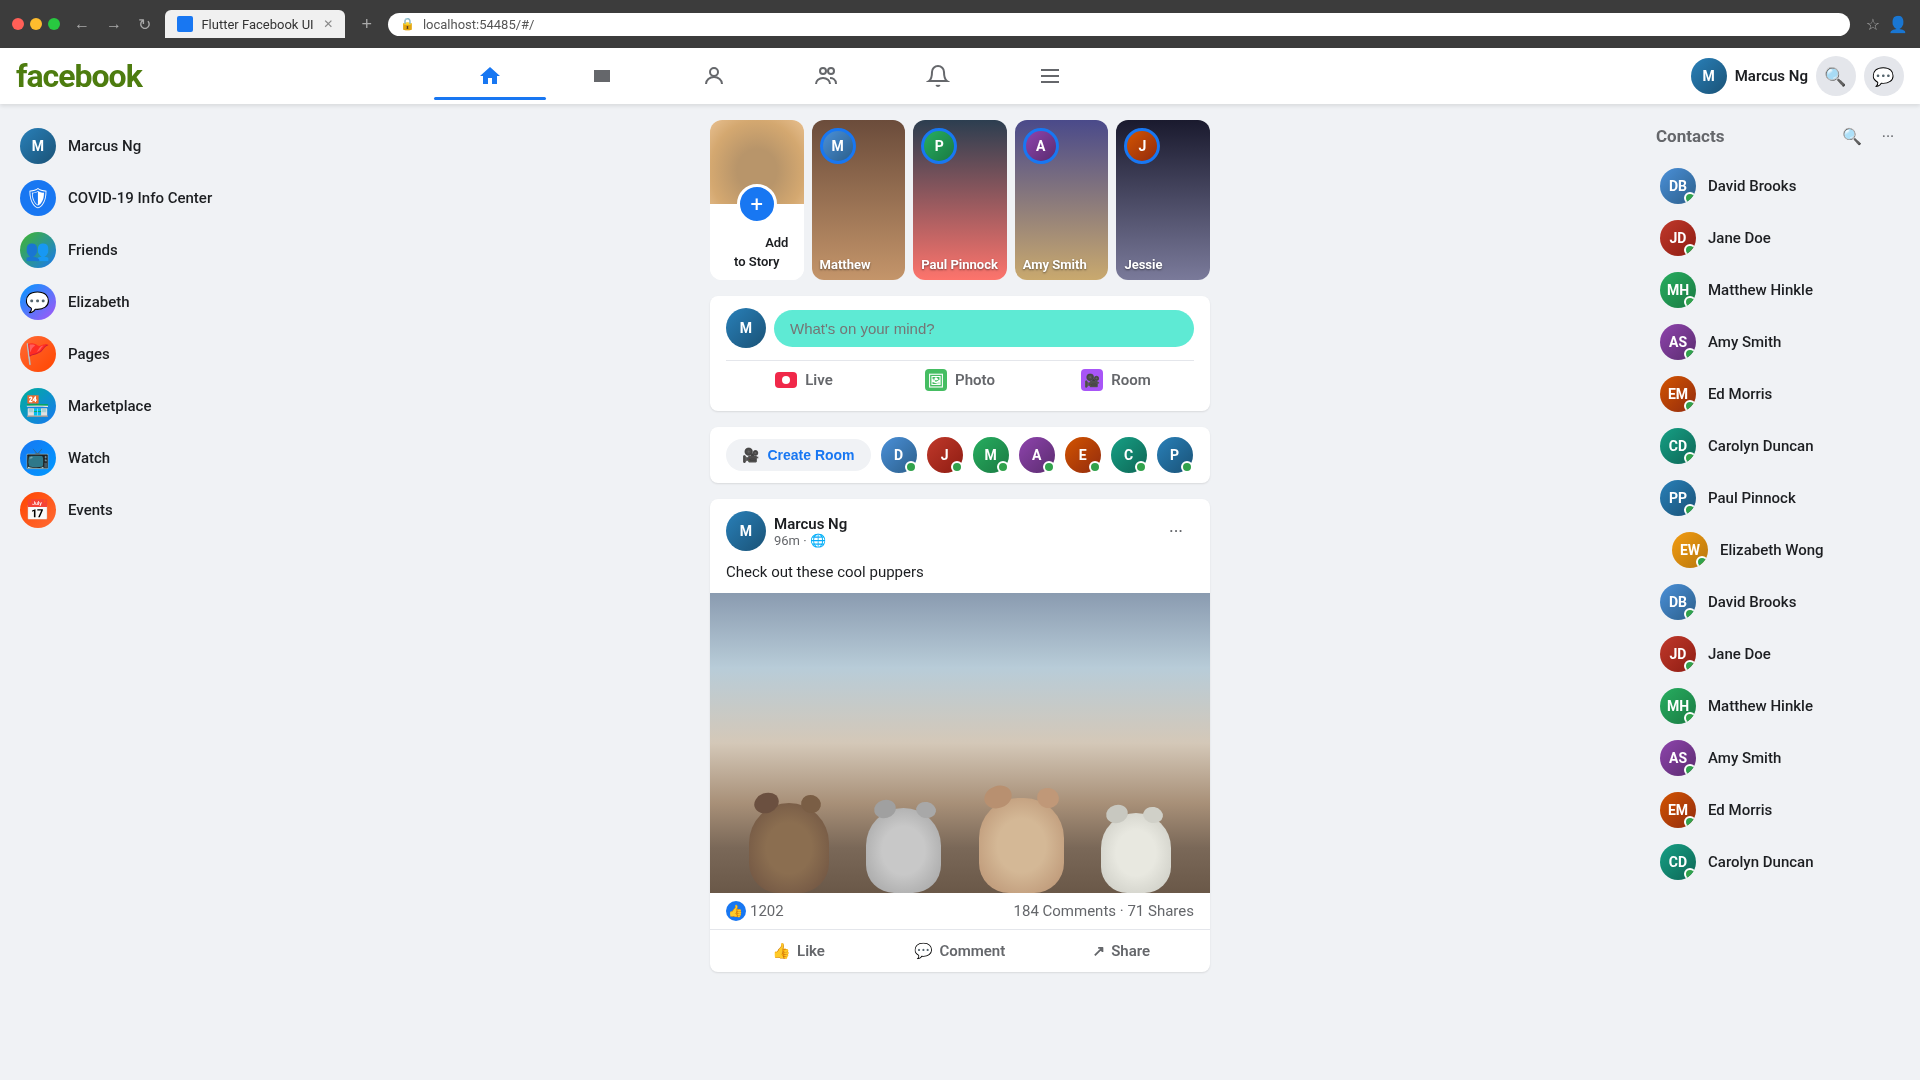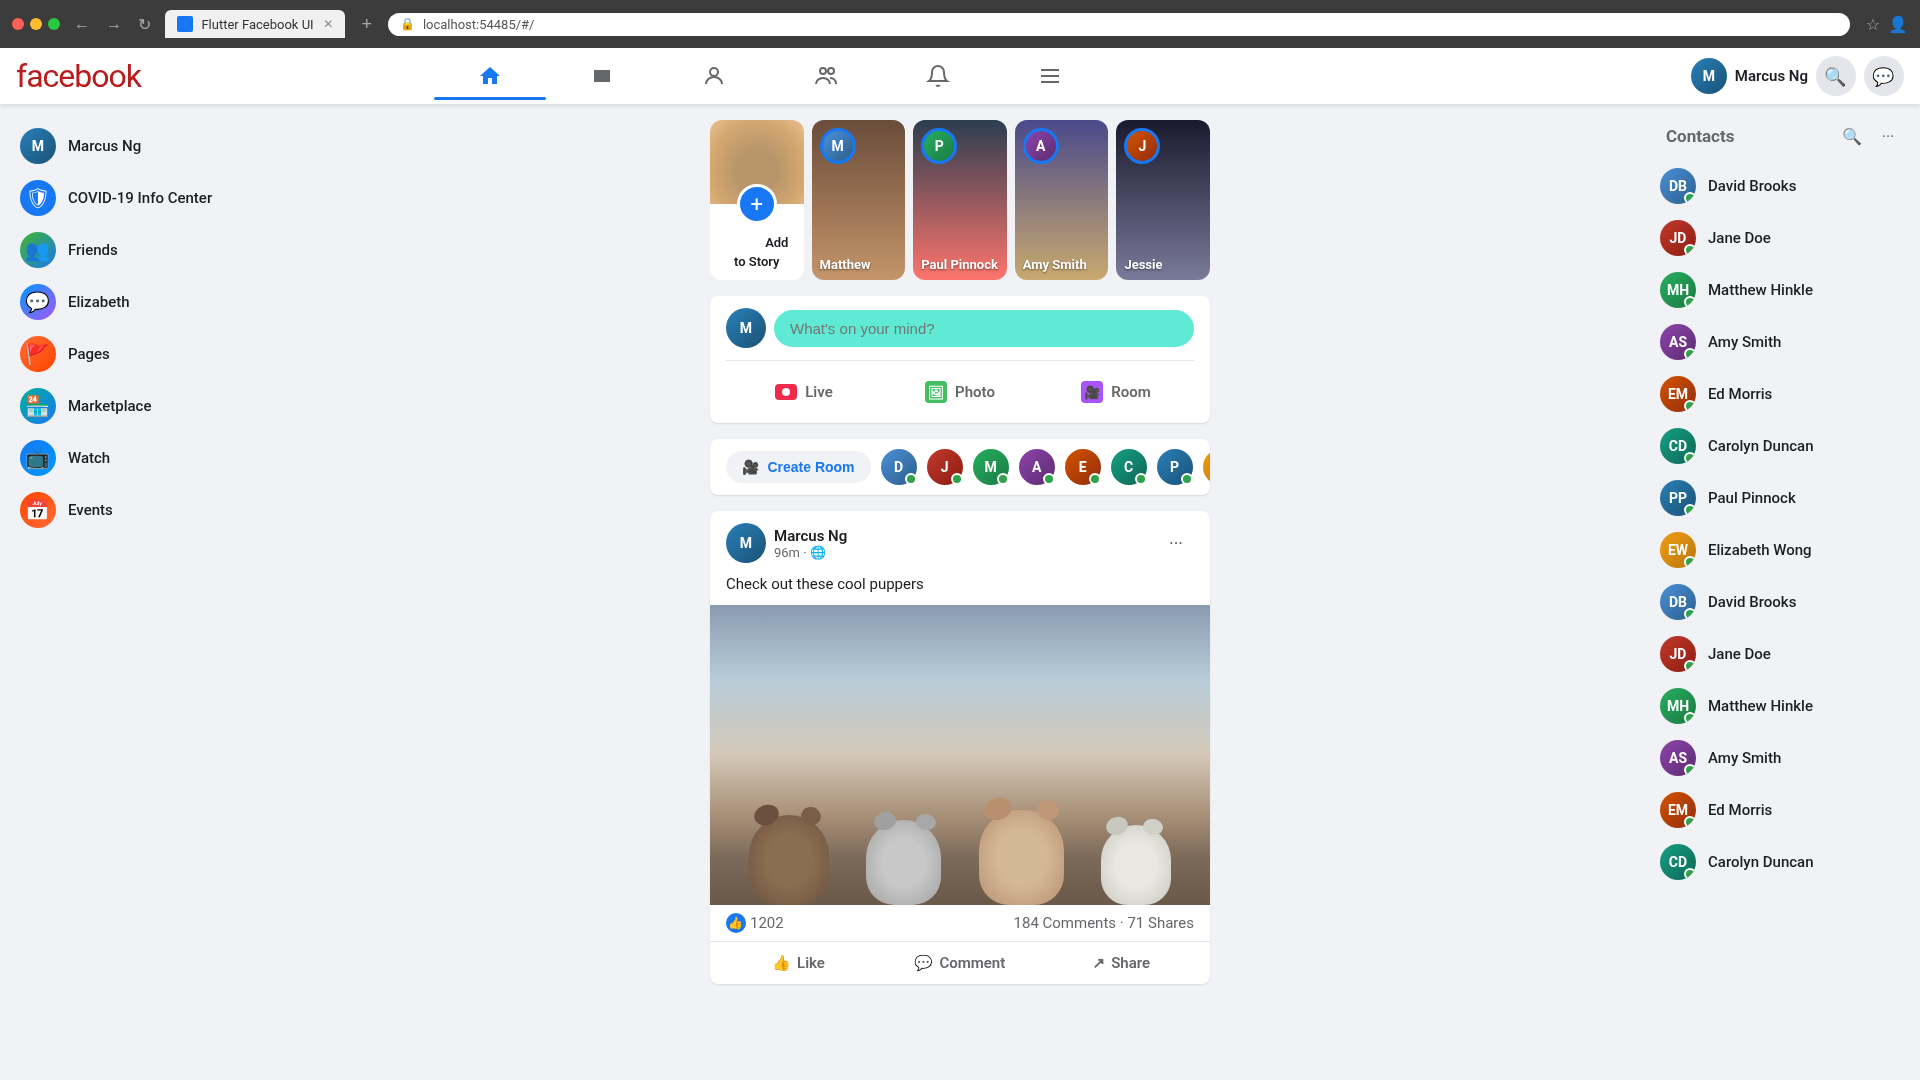--- a/index.html
+++ b/index.html
@@ -65,21 +65,21 @@
     .story-bg-3 { background: linear-gradient(180deg, #4a4a8a 0%, #c9a96e 100%); }
     .story-bg-4 { background: linear-gradient(180deg, #1a1a2e 0%, #7a7a9a 100%); }
     .story-avatar { width: 36px; height: 36px; border-radius: 50%; border: 3px solid #1877f2; position: absolute; top: 8px; left: 8px; background: #c0c0c0; display: flex; align-items: center; justify-content: center; overflow: hidden; }
     .story-name { position: absolute; bottom: 8px; left: 8px; right: 8px; font-size: 13px; font-weight: 700; color: #fff; text-shadow: 0 1px 2px rgba(0,0,0,0.5); }
 
     
     .post-composer { background: #fff; border-radius: 8px; padding: 12px 16px; width: 100%; max-width: 500px; box-shadow: 0 1px 2px rgba(0,0,0,0.1); }
     .composer-top { display: flex; align-items: center; gap: 8px; margin-bottom: 12px; }
     .composer-avatar { width: 40px; height: 40px; border-radius: 50%; background: #c0c0c0; overflow: hidden; flex-shrink: 0; }
     .composer-input { flex: 1; background: #5eead4; border: none; border-radius: 20px; padding: 10px 16px; font-size: 15px; color: #65676b; cursor: pointer; outline: none; }
-    .composer-actions { display: flex; border-top: 1px solid #e4e6eb; padding-top: 12px; }
+    .composer-actions { display: flex; border-top: 1px solid #e4e6eb; }
     .composer-action { flex: 1; display: flex; align-items: center; justify-content: center; gap: 8px; padding: 8px; border-radius: 8px; cursor: pointer; font-size: 15px; font-weight: 600; color: #65676b; }
 
     
     .room-bar { background: #fff; border-radius: 8px; padding: 8px 16px; width: 100%; max-width: 500px; box-shadow: 0 1px 2px rgba(0,0,0,0.1); display: flex; align-items: center; gap: 8px; overflow: hidden; }
     .create-room-btn { background: #f0f2f5; border: none; border-radius: 20px; padding: 8px 16px; font-size: 14px; font-weight: 600; color: #1877f2; cursor: pointer; display: flex; align-items: center; gap: 8px; white-space: nowrap; }
     .room-user-avatar { width: 40px; height: 40px; border-radius: 50%; background: #c0c0c0; border: 2px solid #fff; position: relative; flex-shrink: 0; }
     .room-user-online { width: 12px; height: 12px; background: #31a24c; border-radius: 50%; border: 2px solid #fff; position: absolute; bottom: 0; right: 0; }
     .room-avatar-colors { display: flex; gap: 6px; align-items: center; }
 
     
@@ -94,45 +94,45 @@
     .post-stats { padding: 8px 16px; display: flex; justify-content: space-between; align-items: center; border-bottom: 1px solid #e4e6eb; }
     .post-reactions { display: flex; align-items: center; gap: 4px; font-size: 15px; color: #65676b; }
     .reaction-like-icon { width: 20px; height: 20px; background: #1877f2; border-radius: 50%; display: flex; align-items: center; justify-content: center; color: #fff; font-size: 12px; }
     .post-comments-shares { font-size: 15px; color: #65676b; }
     .post-actions { display: flex; padding: 4px 8px; }
     .post-action-btn { flex: 1; display: flex; align-items: center; justify-content: center; gap: 6px; padding: 8px; border-radius: 8px; cursor: pointer; font-size: 15px; font-weight: 600; color: #65676b; }
 
     
     .fb-contacts { width: 280px; padding: 16px 8px; overflow-y: auto; flex-shrink: 0; }
     .contacts-header { display: flex; align-items: center; justify-content: space-between; padding: 0 8px 8px; }
-    .contacts-title { font-size: 17px; font-weight: 700; color: #65676b; margin-left: 10px; }
+    .contacts-title { font-size: 17px; font-weight: 700; color: #65676b; }
     .contacts-icons { display: flex; gap: 4px; }
     .contacts-icon-btn { width: 32px; height: 32px; border-radius: 50%; background: none; display: flex; align-items: center; justify-content: center; cursor: pointer; color: #65676b; font-size: 16px; }
     .contact-item { display: flex; align-items: center; gap: 12px; padding: 8px 12px; border-radius: 8px; cursor: pointer; }
     .contact-avatar { width: 36px; height: 36px; border-radius: 50%; overflow: hidden; position: relative; flex-shrink: 0; }
     .contact-online-dot { width: 12px; height: 12px; background: #31a24c; border-radius: 50%; border: 2px solid #fff; position: absolute; bottom: 0; right: 0; }
     .contact-name { font-size: 15px; font-weight: 500; }
     .avatar-color-1 { background: linear-gradient(135deg, #4a90d9, #2c5f8a); }
     .avatar-color-2 { background: linear-gradient(135deg, #c0392b, #8e1c12); }
     .avatar-color-3 { background: linear-gradient(135deg, #27ae60, #1a7a42); }
     .avatar-color-4 { background: linear-gradient(135deg, #8e44ad, #5b2c6f); }
     .avatar-color-5 { background: linear-gradient(135deg, #d35400, #922b0e); }
     .avatar-color-6 { background: linear-gradient(135deg, #16a085, #0e6655); }
     .avatar-color-7 { background: linear-gradient(135deg, #2980b9, #1a5276); }
-    .avatar-color-8 { background: linear-gradient(135deg, #f39c12, #b7770d); }
+    .avatar-color-8 { background: linear-gradient(135deg, #f39c12, #b7770d); margin-left: 12px; }
     .avatar-color-9 { background: linear-gradient(135deg, #1abc9c, #148f77); }
     .avatar-color-10 { background: linear-gradient(135deg, #e74c3c, #c0392b); }
     .avatar-face { display: flex; align-items: center; justify-content: center; width: 100%; height: 100%; color: #fff; font-weight: 700; font-size: 14px; }
 
     
     ::-webkit-scrollbar { width: 8px; }
     ::-webkit-scrollbar-track { background: transparent; }
     ::-webkit-scrollbar-thumb { background: #c0c0c0; border-radius: 4px; }
 
-    .fb-logo-text { font-size: 32px; font-weight: 400; color: #b91c1c; letter-spacing: -1px; }
+    .fb-logo-text { font-size: 32px; font-weight: 700; color: #4d7c0f; letter-spacing: -1px; }
     .header-search-btn { width: 40px; height: 40px; border-radius: 50%; background: #e4e6eb; display: flex; align-items: center; justify-content: center; cursor: pointer; font-size: 18px; color: #050505; }
     .header-messenger-btn { width: 40px; height: 40px; border-radius: 50%; background: #e4e6eb; display: flex; align-items: center; justify-content: center; cursor: pointer; font-size: 18px; color: #050505; }
   </style>
 </head>
 <body>
 
 <div class="browser-chrome">
   <div class="browser-dots">
     <div class="browser-dot red"></div>
     <div class="browser-dot yellow"></div>

